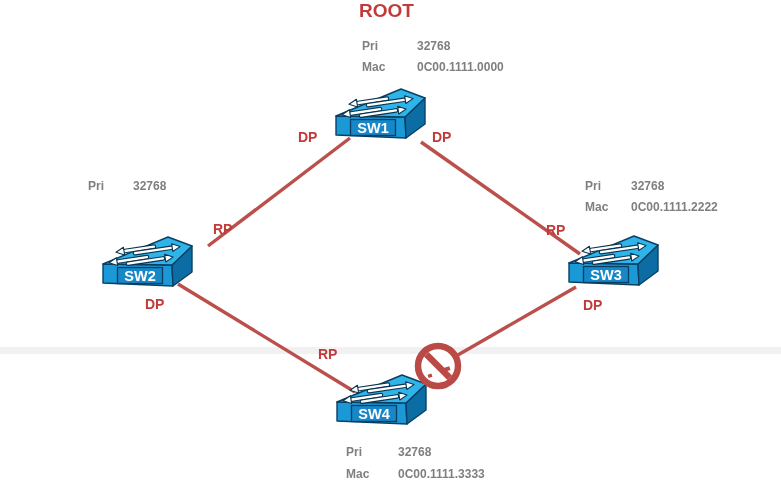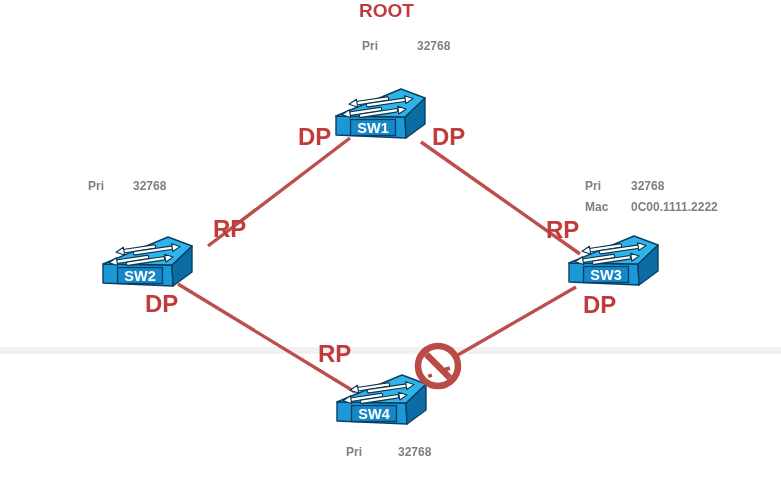--- a/index.html
+++ b/index.html
@@ -10,21 +10,21 @@
   .canvas{position:absolute;left:0;top:0;width:781px;height:354px;}
   .links-layer{position:absolute;left:0;top:0;z-index:1;}
   .switch{position:absolute;width:92px;height:52px;z-index:2;}
   .switch svg{display:block;}
   .sw1{left:335px;top:88px;}
   .sw2{left:102px;top:236px;}
   .sw3{left:568px;top:235px;}
   .sw4{left:336px;top:374px;}
   .red-label{
     position:absolute;z-index:3;color:#c23b3b;font-weight:bold;
-    font-size:24px;line-height:20px;white-space:nowrap;
+    font-size:14px;line-height:20px;white-space:nowrap;
   }
   .root-label{left:359px;top:1px;font-size:19px;}
   .pl-1l{left:298px;top:127px;}
   .pl-1r{left:432px;top:127px;}
   .pl-2u{left:213px;top:219px;}
   .pl-2d{left:145px;top:294px;}
   .pl-3u{left:546px;top:220px;}
   .pl-3d{left:583px;top:295px;}
   .pl-4l{left:318px;top:344px;}
   .info{
@@ -68,33 +68,35 @@
     <line x1="350" y1="138" x2="208" y2="246" stroke="#bb4f4c" stroke-width="3.4"></line>
     <line x1="421" y1="142" x2="580" y2="254" stroke="#bb4f4c" stroke-width="3.4"></line>
     <line x1="178" y1="284" x2="355" y2="392" stroke="#bb4f4c" stroke-width="3.4"></line>
     <line x1="576" y1="287" x2="437" y2="367" stroke="#bb4f4c" stroke-width="3.4"></line>
   </svg>
 
   <div class="red-label root-label">ROOT</div>
 
   <div class="info i-sw1">
     <span class="row"><span class="lbl">Pri</span><span class="val">32768</span></span>
+    <span class="row"><span class="lbl">Mac</span><span class="val">0C00.1111.0000</span></span>
   </div>
 
   <div class="info i-sw2-pri">
     <span class="lbl">Pri</span><span class="val">32768</span>
   </div>
 
   <div class="info i-sw3">
     <span class="row"><span class="lbl">Pri</span><span class="val">32768</span></span>
     <span class="row"><span class="lbl">Mac</span><span class="val">0C00.1111.2222</span></span>
   </div>
 
   <div class="info i-sw4">
     <span class="row"><span class="lbl">Pri</span><span class="val">32768</span></span>
+    <span class="row"><span class="lbl">Mac</span><span class="val">0C00.1111.3333</span></span>
   </div>
 
   <div class="red-label pl-1l">DP</div>
   <div class="red-label pl-1r">DP</div>
   <div class="red-label pl-2u">RP</div>
   <div class="red-label pl-2d">DP</div>
   <div class="red-label pl-3u">RP</div>
   <div class="red-label pl-3d">DP</div>
   <div class="red-label pl-4l">RP</div>
 

